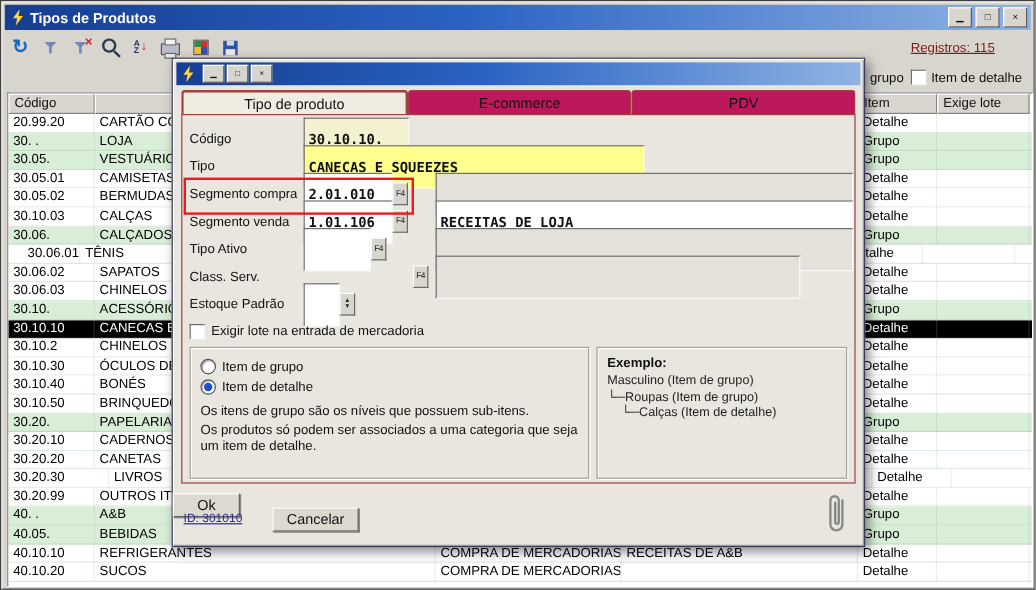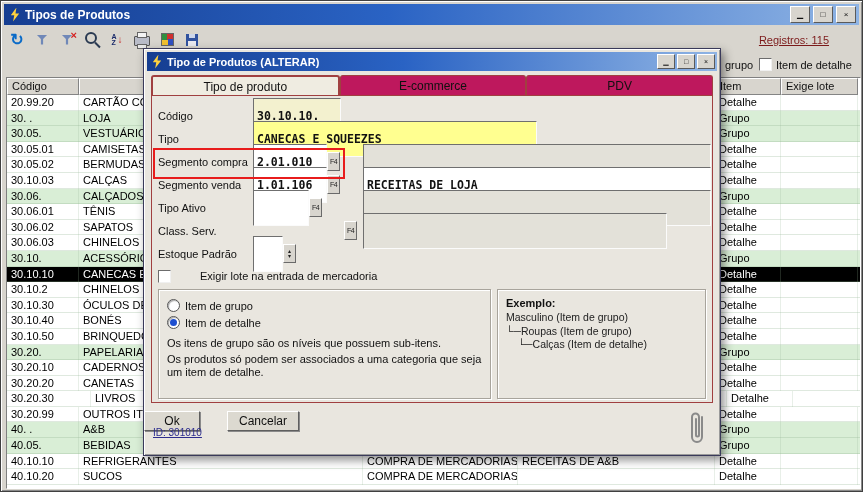--- a/index.html
+++ b/index.html
@@ -64,37 +64,37 @@
   .inp.code.small{width:56px;}
   .inp.estoque{width:30px;}
   .inp.desc{width:348px;background:#e3e1d9;flex:none;}
   .inp.desc.filled{background:#ffffff;}
   .inp.desc.short{width:304px;}
   .fbtn{width:13px;height:19px;box-sizing:border-box;background:#d8d5ce;border:1px solid;border-color:#ffffff #6a6a6a #6a6a6a #ffffff;font-size:7px;display:flex;align-items:center;justify-content:center;color:#222;letter-spacing:-0.5px;flex:none;}
   .spin{width:13px;height:19px;box-sizing:border-box;background:#d8d5ce;border:1px solid;border-color:#ffffff #6a6a6a #6a6a6a #ffffff;display:flex;flex-direction:column;align-items:center;justify-content:center;font-size:6px;line-height:5px;color:#222;flex:none;}
   .spin::before{content:"▴";}
   .spin::after{content:"▾";}
   .annot{position:absolute;left:1px;top:52px;width:188px;height:27px;border:2px solid #e81c1c;pointer-events:none;z-index:5;}
-  .cbrow{margin-top:2px;height:18px;gap:24px;}
+  .cbrow{margin-top:2px;height:18px;}
   .cbrow .cblabel{margin-left:5px;font-size:11px;color:#111;}
   .boxrow{display:flex;gap:6px;margin-top:4px;height:110px;}
   .gbox{box-sizing:border-box;border:1px solid #a8a49c;box-shadow:inset 1px 1px 0 #ffffff,1px 1px 0 #ffffff;padding:7px 8px;position:relative;}
   .gbox.radios{width:338px;}
   .gbox.exemplo{width:212px;}
   .radio-row{display:flex;align-items:center;height:17px;font-size:11px;color:#111;}
   .rb{width:11px;height:11px;border-radius:50%;background:#fff;border:1px solid #555;box-shadow:inset 1px 1px 1px #aaa;margin-right:5px;flex:none;position:relative;}
   .rb.on::after{content:"";position:absolute;inset:2px;border-radius:50%;background:#1e4fd0;}
   .ginfo{font-size:11px;line-height:13px;color:#111;margin-top:6px;}
   .ginfo.second{margin-top:3px;}
   .ex-title{font-size:11px;font-weight:bold;color:#111;margin-bottom:2px;}
   .treeline{font-size:10.5px;line-height:13.5px;white-space:pre;color:#222;}
   .dbuttons{position:absolute;left:0;right:0;top:362px;display:flex;gap:27px;}
   .btn{height:20px;background:#dcd9d0;border:1px solid;border-color:#ffffff #5f5f5f #5f5f5f #ffffff;box-shadow:1px 1px 0 #8a8a8a;font-size:12px;display:flex;align-items:center;justify-content:center;box-sizing:border-box;color:#111;}
   .btn.ok{width:56px;}
-  .btn.cancel{width:72px;}
+  .btn.cancel{width:72px;margin-top:12px;}
   .idlink{position:absolute;left:9px;top:378px;color:#2d2d8e;text-decoration:underline;font-size:10px;}
   .clip{position:absolute;right:12px;top:360px;}
 </style>
 </head>
 <body>
 
 <div class="screen">
 
   <div class="window">
     <div class="titlebar">
@@ -206,21 +206,21 @@
           </div>
           <div class="trow group">
             <div class="tcell" style="width: 72px;">30.06.</div>
             <div class="tcell" style="width: 284px;">CALÇADOS</div>
             <div class="tcell" style="width: 155px;"></div>
             <div class="tcell" style="width: 197px;"></div>
             <div class="tcell" style="width: 66px;">Grupo</div>
             <div class="tcell" style="width: 77px;"></div>
           </div>
           <div class="trow detail">
-            <div class="tcell" style="width: 72px;">30.06.01</div>
+            <div class="tcell" style="width: 48px; margin-left: 12px;">30.06.01</div>
             <div class="tcell" style="width: 284px;">TÊNIS</div>
             <div class="tcell" style="width: 155px;"></div>
             <div class="tcell" style="width: 197px;"></div>
             <div class="tcell" style="width: 66px;">Detalhe</div>
             <div class="tcell" style="width: 77px;"></div>
           </div>
           <div class="trow detail">
             <div class="tcell" style="width: 72px;">30.06.02</div>
             <div class="tcell" style="width: 284px;">SAPATOS</div>
             <div class="tcell" style="width: 155px;"></div>
@@ -356,21 +356,20 @@
             <div class="tcell" style="width: 66px;">Detalhe</div>
             <div class="tcell" style="width: 77px;"></div>
           </div>
         </div>
     </div>
   </div>
 
   <div class="dialog">
     <div class="dtitle">
       <span class="ticon"></span>
-      <span class="ttext">Tipo de Produtos (ALTERAR)</span>
       <span class="winbtn">▁</span>
       <span class="winbtn">□</span>
       <span class="winbtn">×</span>
     </div>
 
     <div class="tabs">
         <div class="tab active">Tipo de produto</div>
         <div class="tab">E-commerce</div>
         <div class="tab">PDV</div>
       </div>

